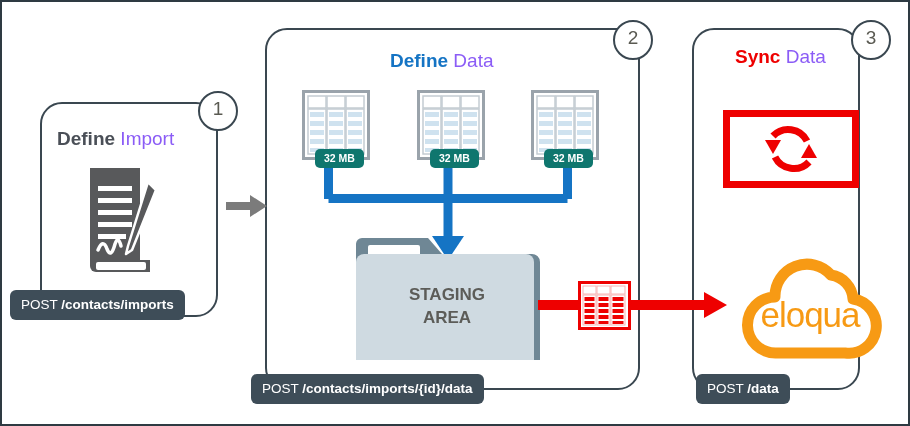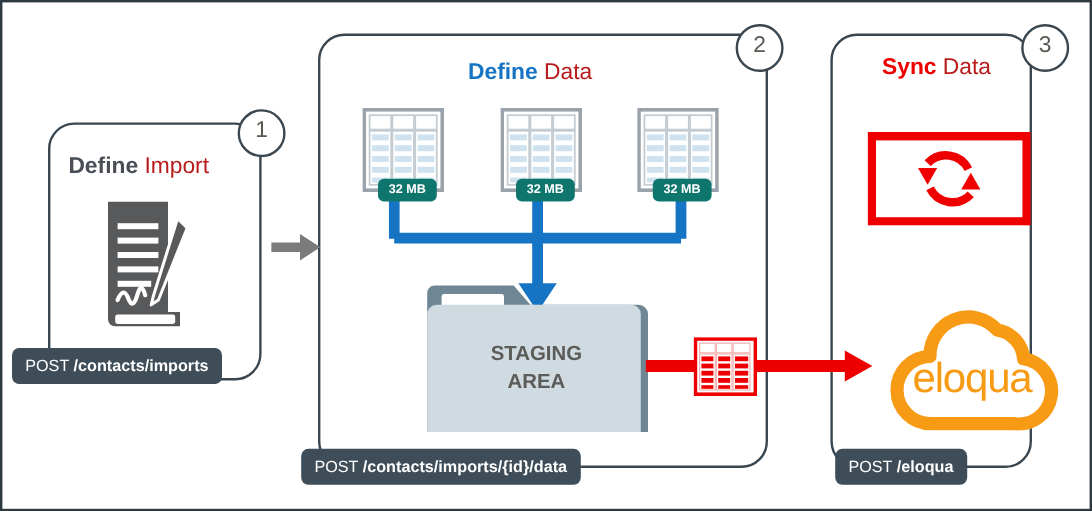--- a/index.html
+++ b/index.html
@@ -47,21 +47,21 @@
   #badge-2 { left: 611px; top: 18px; }
   #badge-3 { left: 849px; top: 18px; }
 
   .panel-title {
     position: absolute;
     font-size: 19px;
     white-space: nowrap;
     z-index: 6;
   }
   .panel-title .strong { font-weight: bold; }
-  .panel-title .light  { color: #b91c1c; }
+  .panel-title .light  { color: #8b5cf6; }
   #title-define { left: 55px;  top: 114px; margin-top: 12px; }
   #title-define .strong { color: #4a4f57; }
   #title-upload { left: 388px; top: 48px; }
   #title-upload .strong { color: #1574c4; }
   #title-sync   { left: 733px; top: 44px; }
   #title-sync .strong { color: #ee0000; }
 
   
   .endpoint {
     position: absolute;
@@ -355,16 +355,16 @@
   </div>
 
   <div id="cloud">
     <svg width="152" height="102" viewBox="0 0 152 102">
       <path d="M42 96 a28 28 0 0 1 -1 -56 a32 32 0 0 1 56 -22 a26 26 0 0 1 22 24 a27 27 0 0 1 -8 54 Z" fill="#ffffff" stroke="#f79a14" stroke-width="11" stroke-linejoin="round"></path>
       <text x="76" y="70" text-anchor="middle" font-family="'Liberation Sans', sans-serif" font-size="35" fill="#f79a14" letter-spacing="-1">eloqua</text>
     </svg>
   </div>
 
   <div class="endpoint" id="ep-sync">
-    <span class="verb">POST </span><span class="path">/eloqua</span>
+    <span class="verb">POST </span><span class="path">/data</span>
   </div>
 
 </div>
 
 </body></html>

